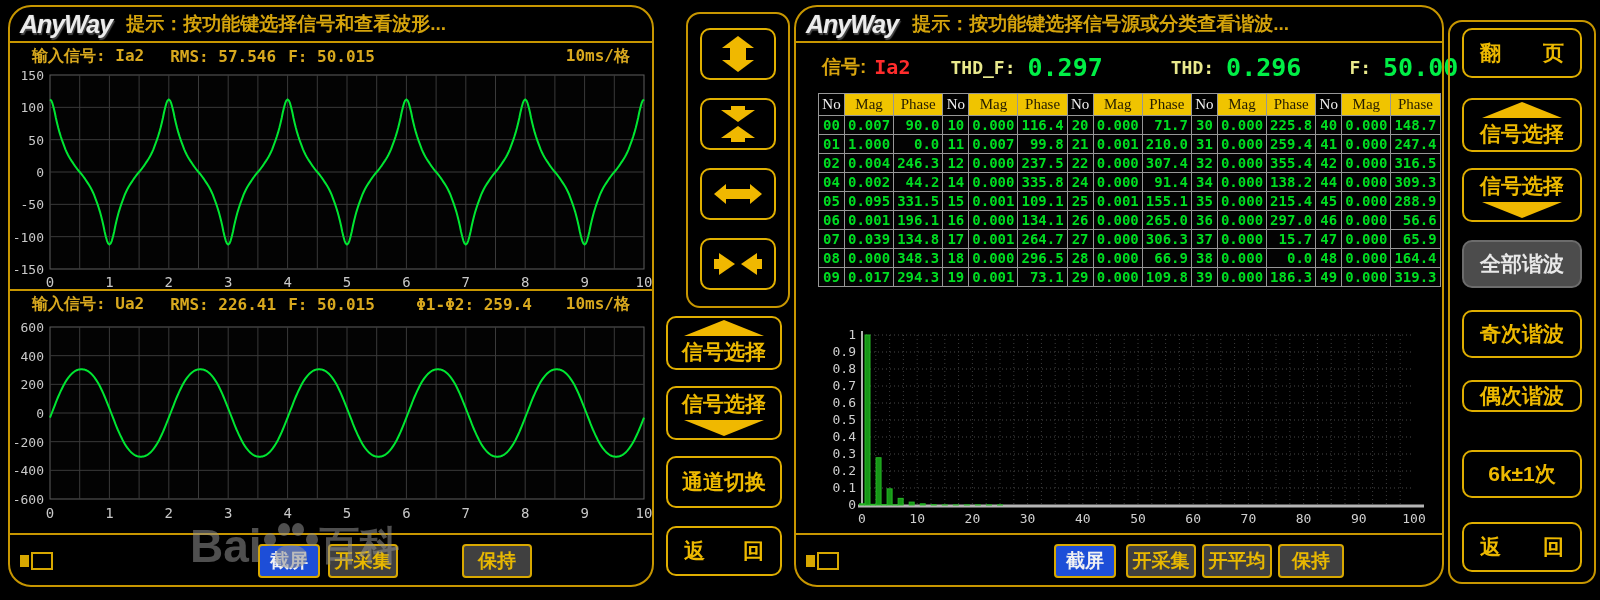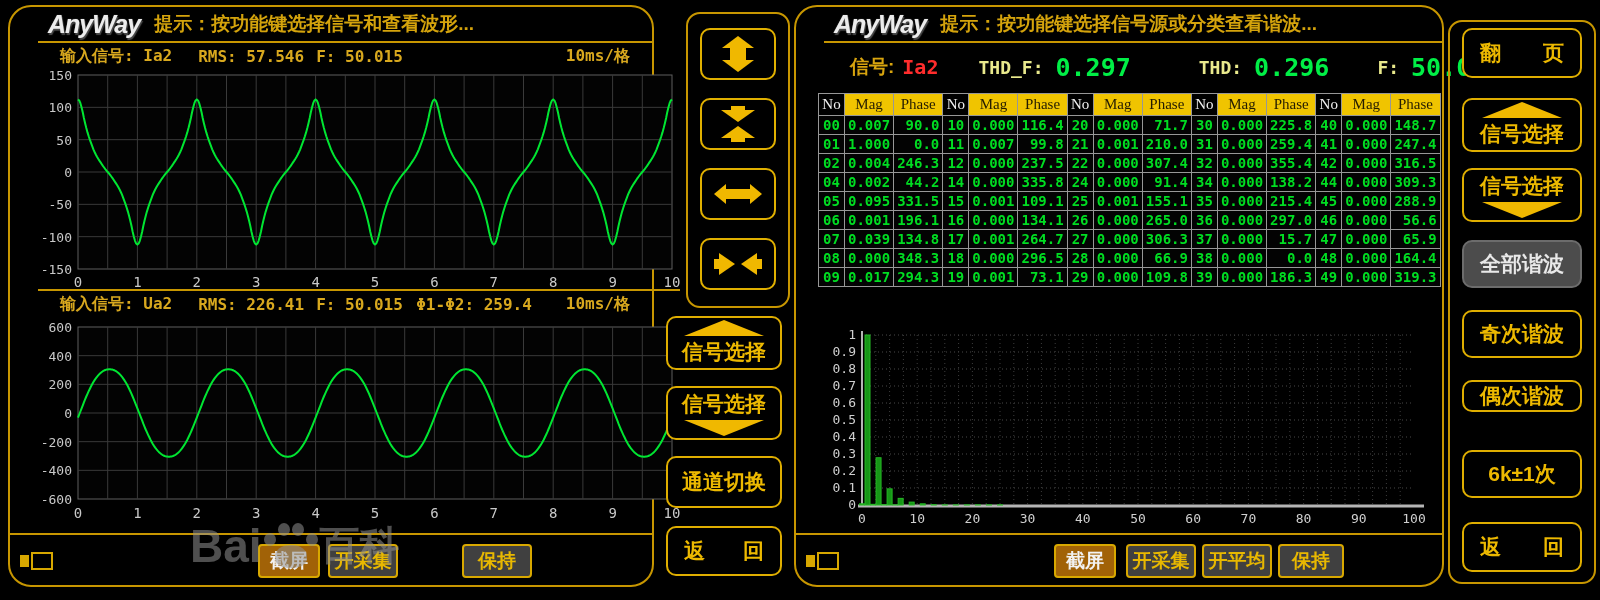--- a/index.html
+++ b/index.html
@@ -3,21 +3,21 @@
 <meta charset="utf-8">
 <style>
   * { margin:0; padding:0; box-sizing:border-box; }
   html,body { background:#000; }
   body { width:1600px; height:600px; overflow:hidden;
          font-family:"Liberation Sans", sans-serif; }
   .screen { position:relative; width:1600px; height:600px; background:#000; }
 
   
   .panel { position:absolute; top:5px; height:582px; border:2px solid #c79600;
-           border-radius:23px; background:#000;padding-left:28px; }
+           border-radius:23px; background:#000; }
   .panel.left  { left:8px;   width:646px; }
   .panel.right { left:794px; width:650px; }
 
   .titlebar { height:36px; display:flex; align-items:center; padding:0 10px;
               border-bottom:2px solid #c79600; }
   .logo { font-style:italic; font-weight:bold; font-size:25px; letter-spacing:-1px;
           color:#ececec; text-shadow:1px 2px 1px #4a4a4a, 0 0 1px #888; white-space:nowrap; }
   .title { margin-left:14px; color:#d4a30c; font-size:19px; font-weight:bold; white-space:nowrap; }
 
   .waveinfo { height:26px; display:flex; align-items:center; padding:0 22px;
@@ -31,21 +31,21 @@
   .footerbar { position:absolute; left:0; right:0; bottom:0; height:52px;
                border-top:2px solid #c79600; border-radius:0 0 10px 10px; }
   .battery { position:absolute; left:10px; top:17px; width:34px; height:18px; }
   .battery .cell { position:absolute; left:0; top:3px; width:9px; height:12px;
                    border:2px solid #d8a800; background:#d8a800; }
   .battery .body { position:absolute; left:11px; top:0; width:22px; height:18px;
                    border:2px solid #d8a800; }
   .fbtn { position:absolute; top:9px; height:34px; border:2px solid #d8a800; border-radius:4px;
           background:#404040; color:#e8b800; font-size:19px; font-weight:bold;
           display:flex; align-items:center; justify-content:center; white-space:nowrap; }
-  .fbtn.sel { background:#a16207; color:#f2f2f2; }
+  .fbtn.sel { background:#1d4ed8; color:#f2f2f2; }
 
   
   .btn { position:absolute; border:2px solid #dfae00; border-radius:10px; background:#000;
          color:#edb900; font-size:21px; font-weight:bold; display:flex; flex-direction:column;
          align-items:center; justify-content:center; white-space:nowrap; }
   .btn.split { flex-direction:row; justify-content:space-between; padding:0 16px; }
   .btn.sel { background:#4c4c4c; color:#e9e9e9; border-color:#6c6c6c; }
   .tri-up   { width:0; height:0; border-left:40px solid transparent; border-right:40px solid transparent;
               border-bottom:16px solid #f0b800; margin-bottom:2px; }
   .tri-down { width:0; height:0; border-left:40px solid transparent; border-right:40px solid transparent;

